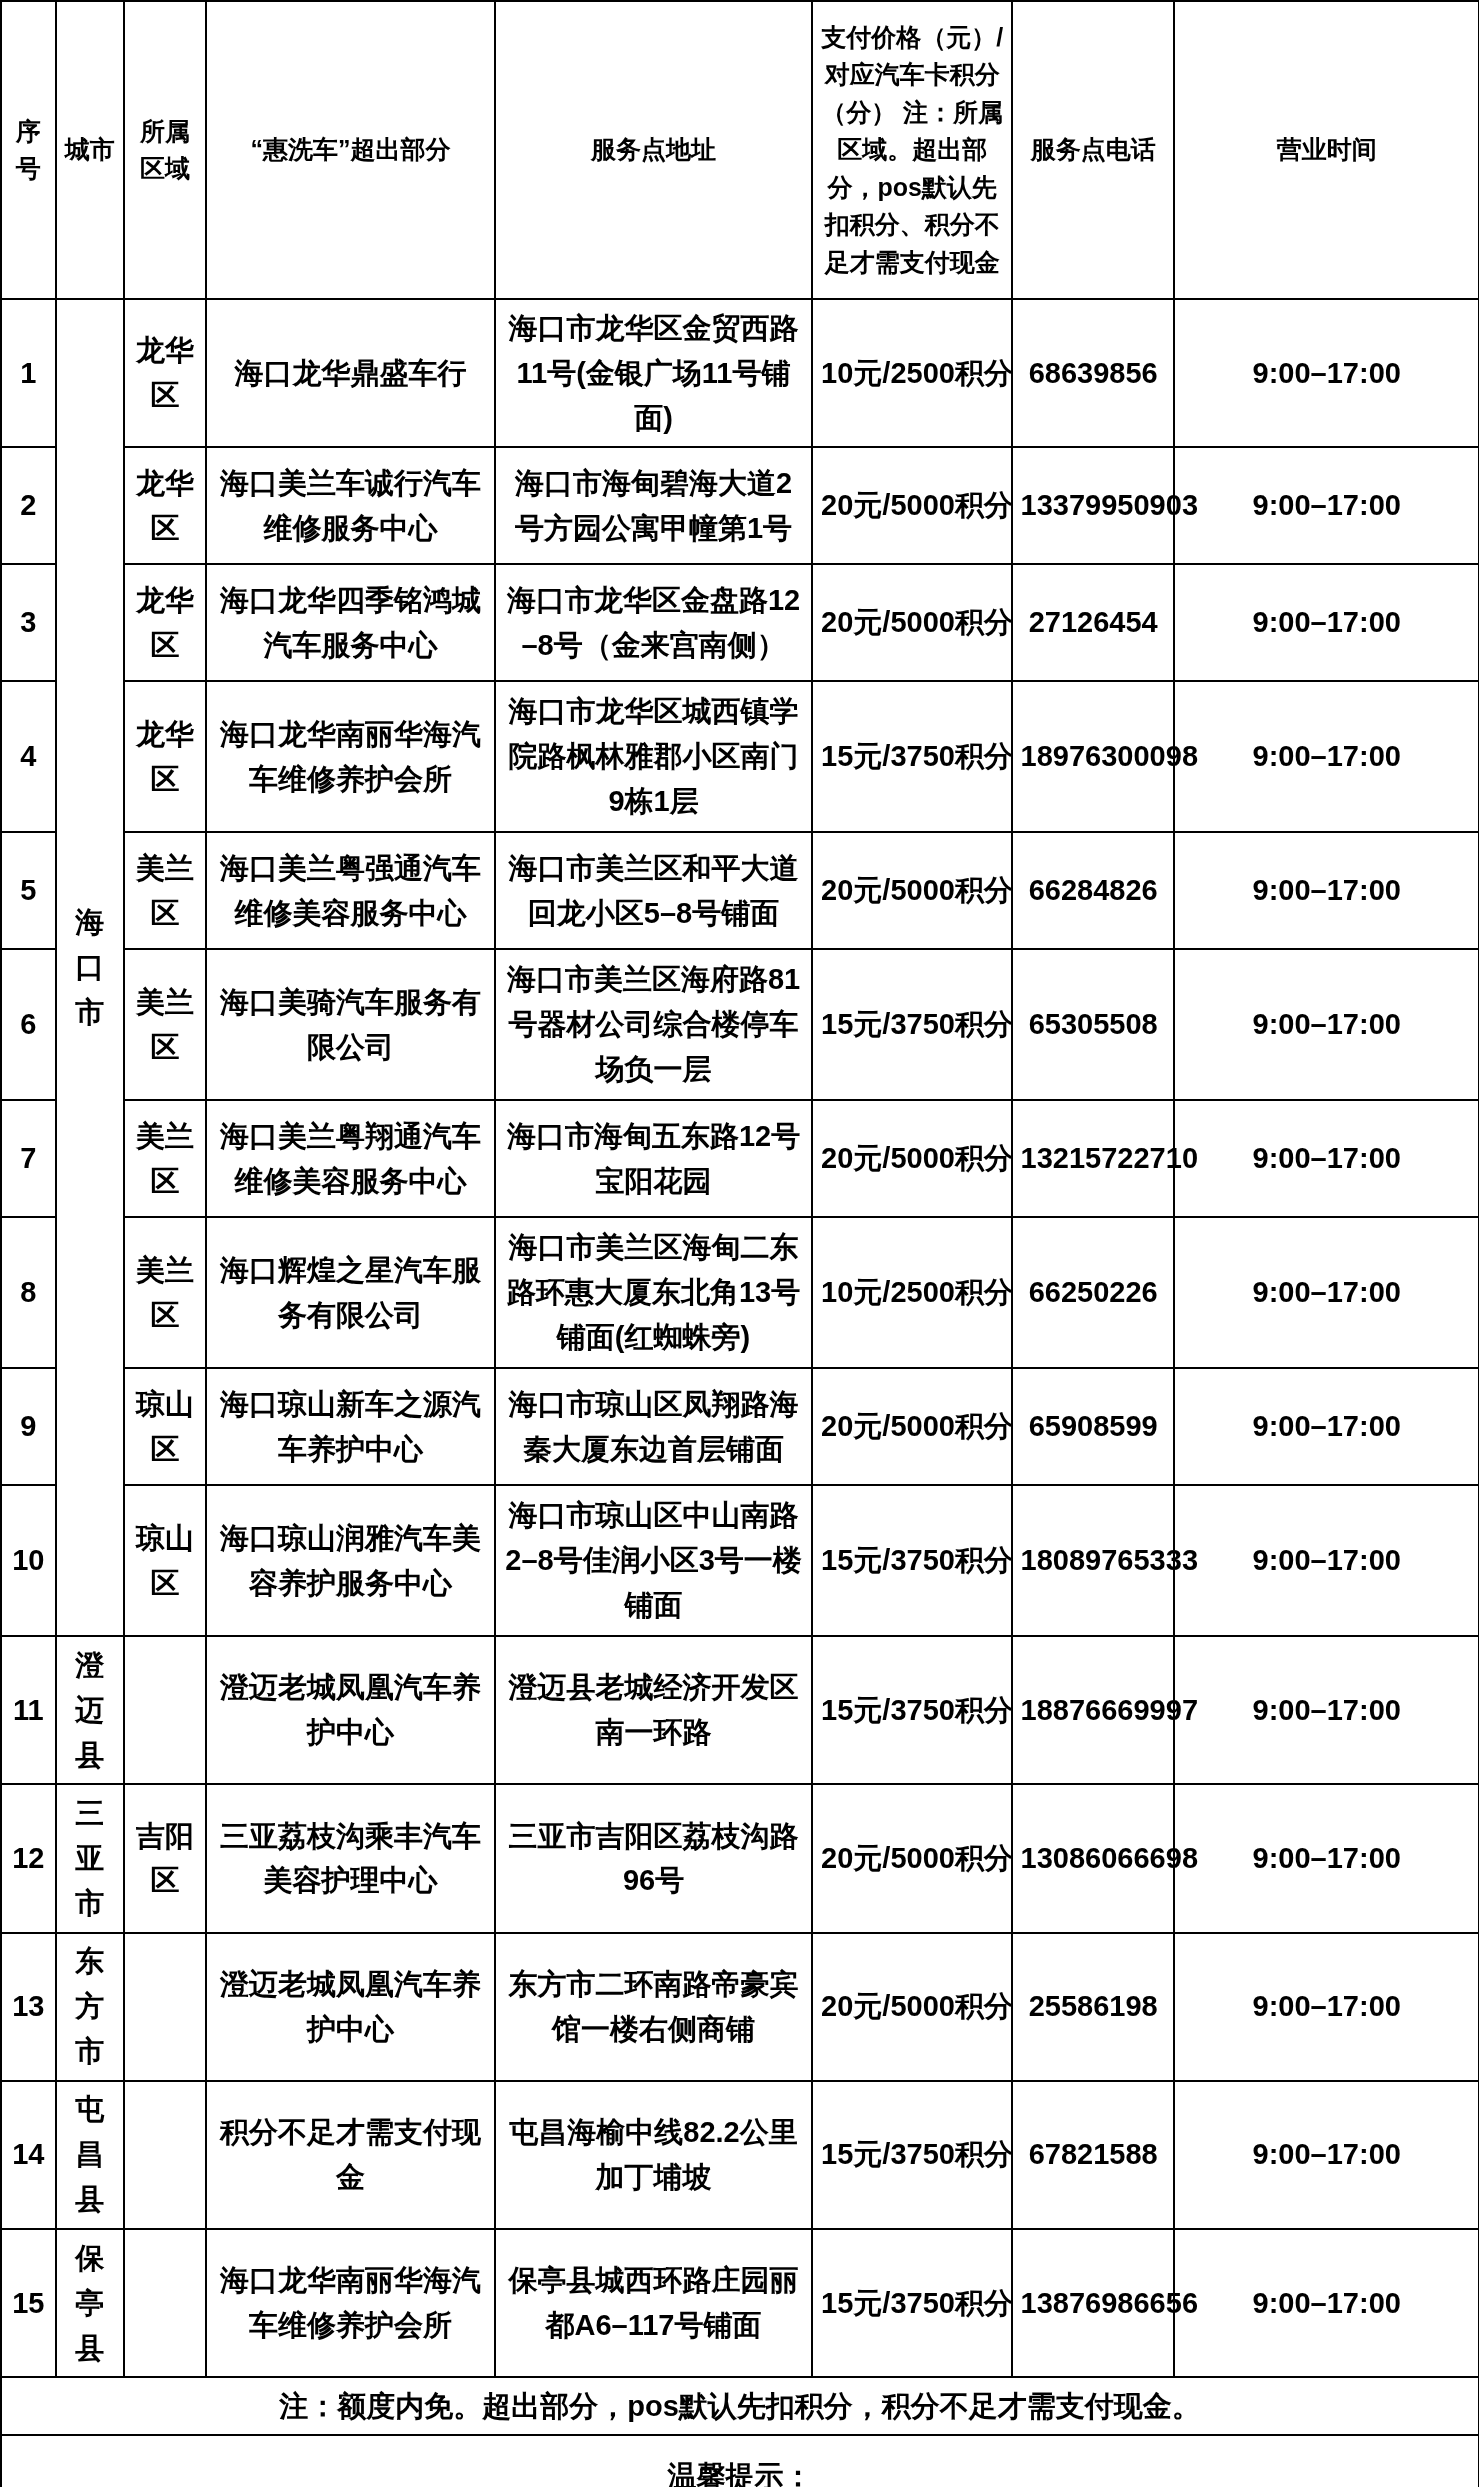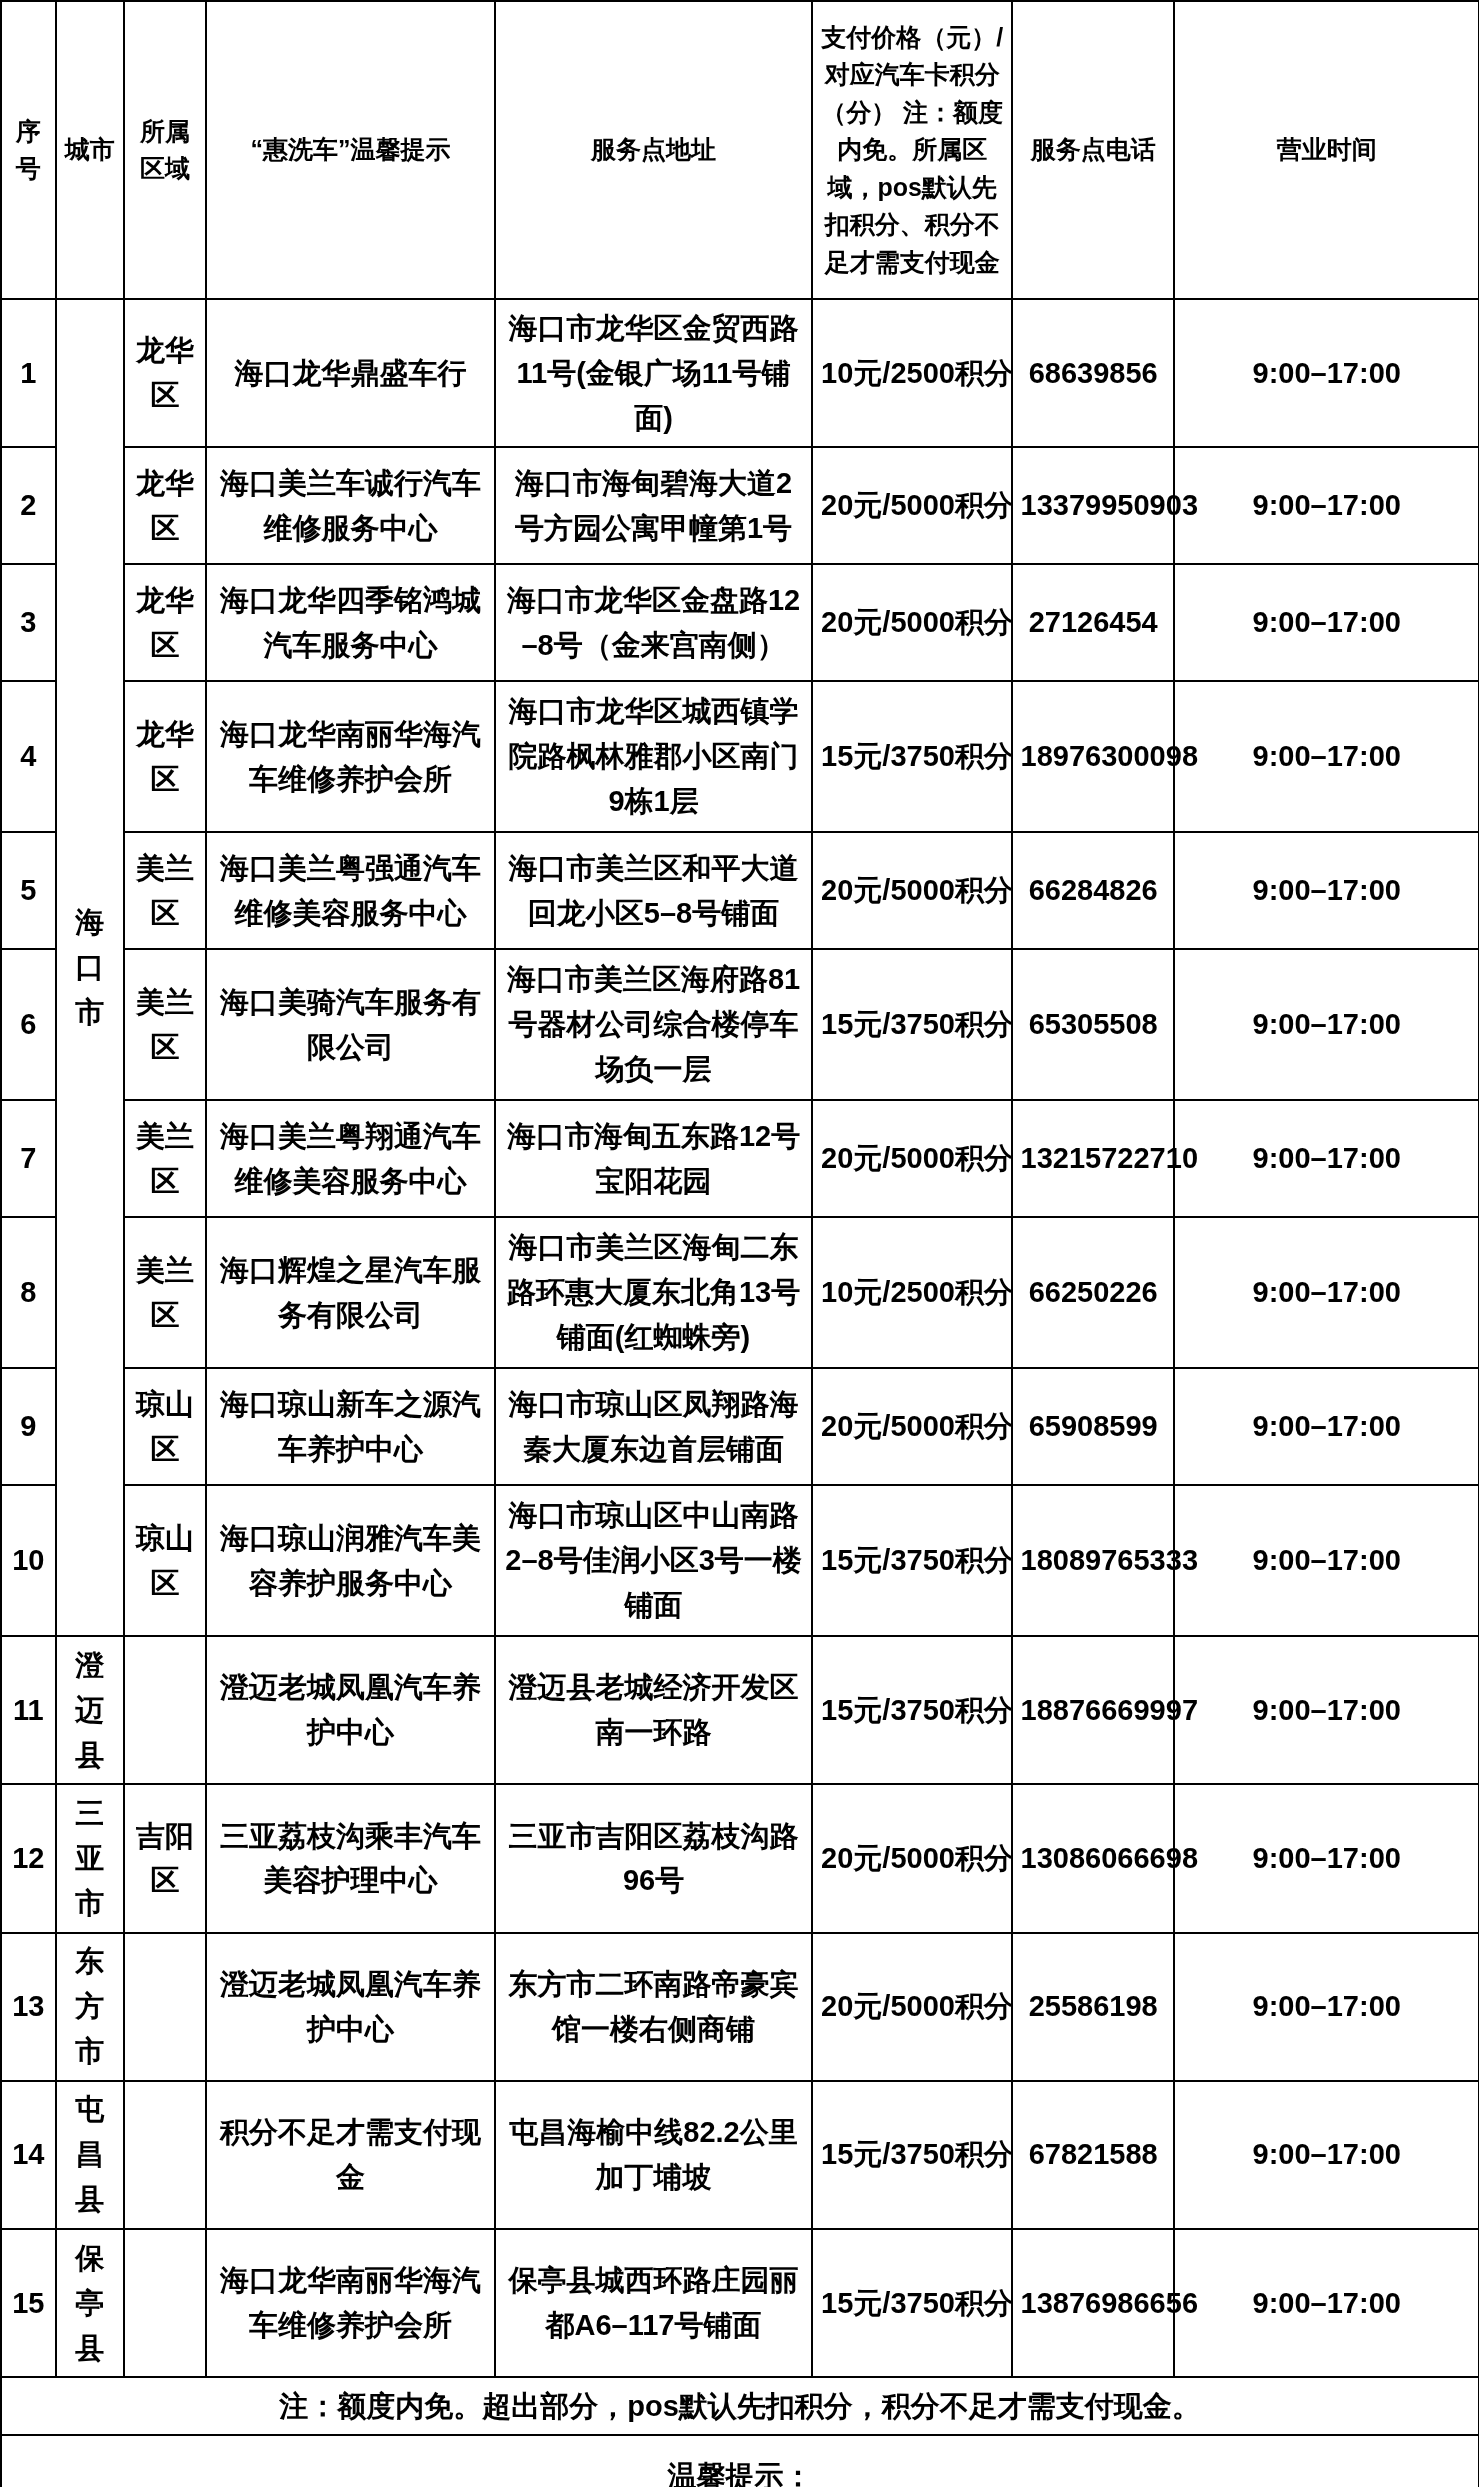--- a/index.html
+++ b/index.html
@@ -71,25 +71,25 @@
     <col style="width:13.5%">
     <col style="width:11.0%">
     <col style="width:20.6%">
   </colgroup>
 
   <tbody>
       <tr class="header-row">
     <th>序号</th>
     <th>城市</th>
     <th>所属区域</th>
-    <th>“惠洗车”温馨提示</th>
+    <th>“惠洗车”超出部分</th>
     <th>服务点地址</th>
     <th class="price-header">支付价格（元）/对应汽车卡积分
 （分）
-注：额度内免。所属区域，pos默认先扣积分、积分不足才需支付现金</th>
+注：所属区域。超出部分，pos默认先扣积分、积分不足才需支付现金</th>
     <th>服务点电话</th>
     <th>营业时间</th>
   </tr>
 
   <tr class="row-normal">
     <td>1</td>
     <td rowspan="10">海口市</td>
     <td>龙华区</td>
     <td>海口龙华鼎盛车行</td>
     <td>海口市龙华区金贸西路11号(金银广场11号铺面)</td>

